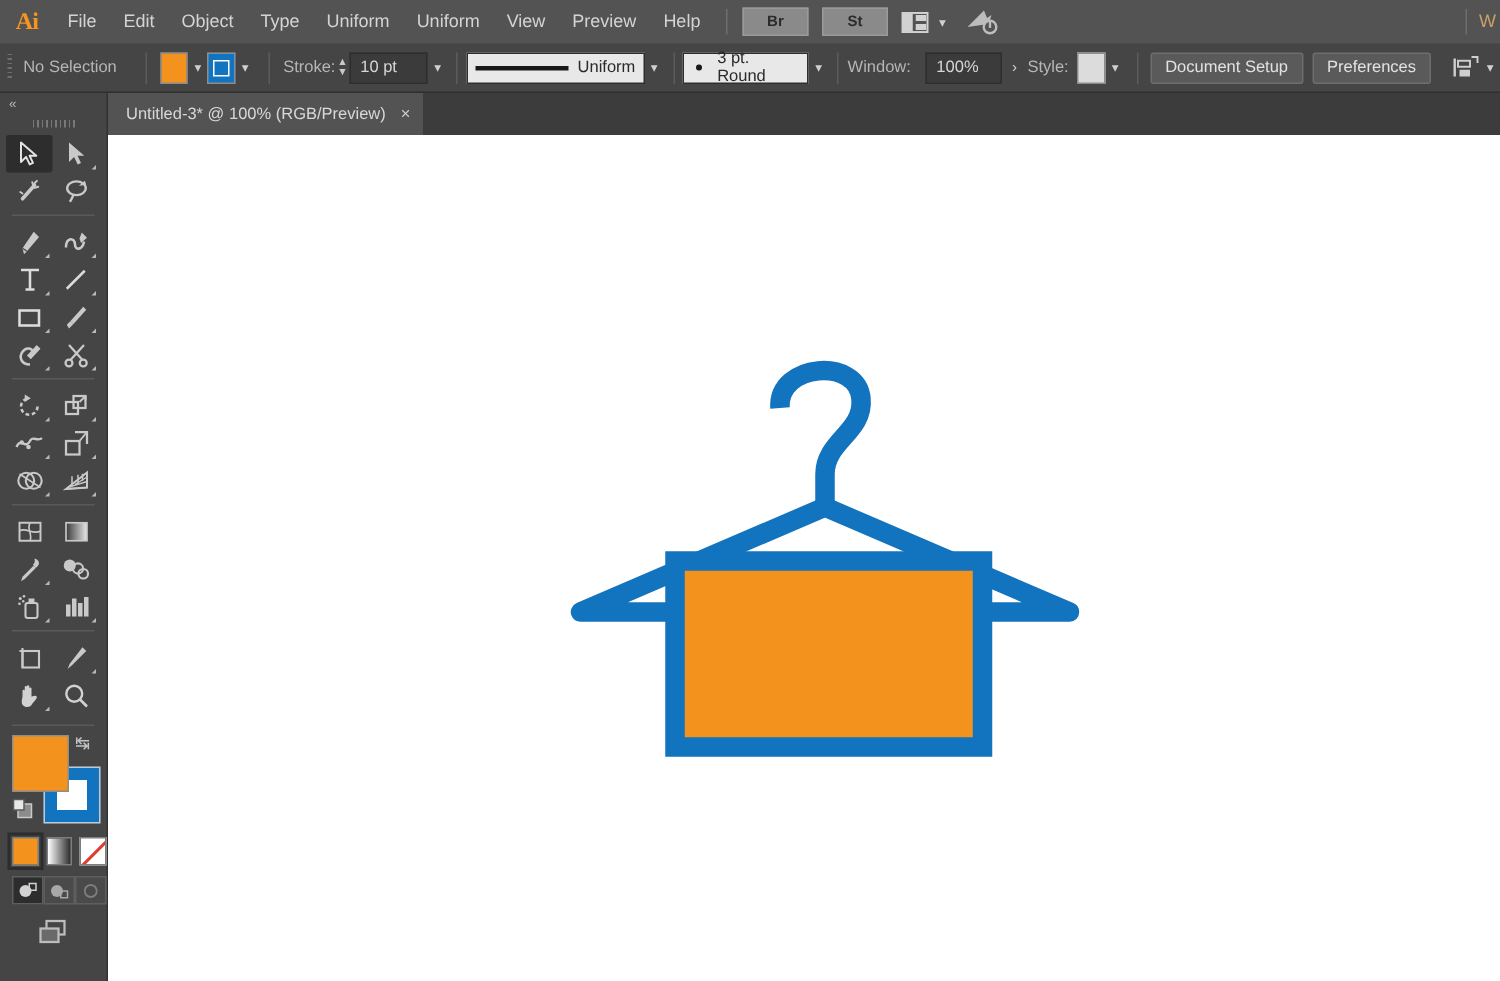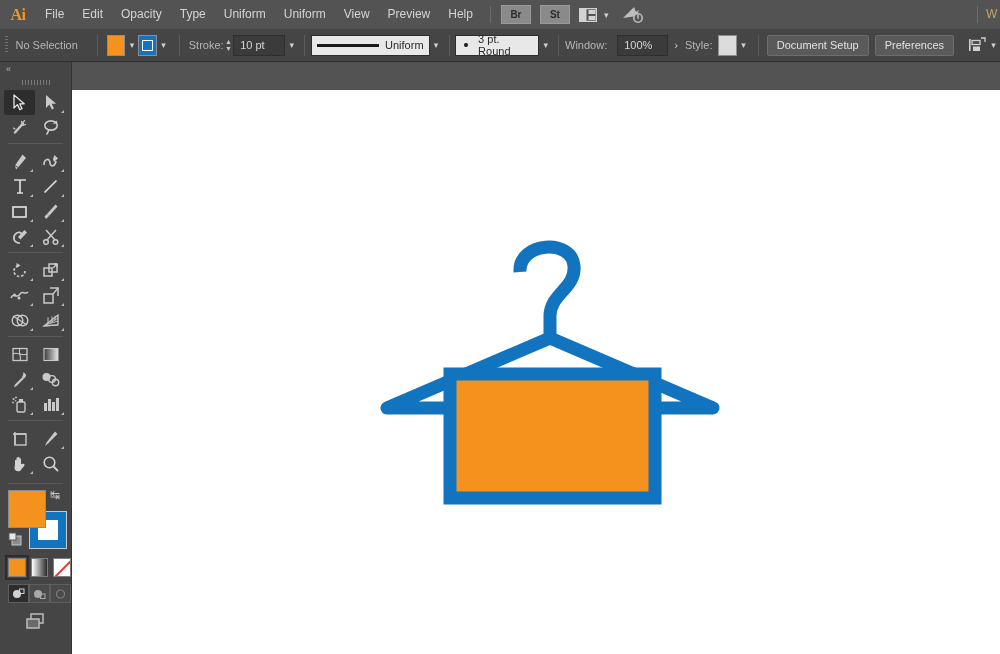--- a/index.html
+++ b/index.html
@@ -26,21 +26,21 @@
     letter-spacing: -0.5px;
   }
   .menu-item {
     padding: 0 9px; height: 29px; line-height: 29px;
     color: #d4d4d4; font-size: 12px; white-space: nowrap;
   }
   .mb-sep {
     width: 1px; height: 17px; background: #6e6e6e; margin: 0 10px 0 8px;
   }
   .mini-btn {
-    width: 30px; height: 19px; margin-right: 9px;
+    width: 44px; height: 19px; margin-right: 9px;
     background: #8a8a8a; border: 1px solid #9a9a9a;
     color: #2b2b2b; font-size: 10px; font-weight: bold;
     display: flex; align-items: center; justify-content: center;
   }
   .ws-icon { display: flex; align-items: center; margin-right: 2px; }
   .chev { color: #d0d0d0; font-size: 9px; margin-left: 5px; }
   .power-icon { margin-left: 14px; display: flex; align-items: center; }
   .ws-label {
     position: absolute; right: 0; top: 0; height: 29px; line-height: 29px;
     color: #c9a06a; font-size: 12px; padding-right: 2px; overflow: hidden;
@@ -179,21 +179,21 @@
 </head>
 <body>
 
 <div class="app">
 
   <div class="menubar">
     <div class="ai-logo">Ai</div>
 
     <div class="menu-item">File</div>
     <div class="menu-item">Edit</div>
-    <div class="menu-item">Opacity</div>
+    <div class="menu-item">Object</div>
     <div class="menu-item">Type</div>
     <div class="menu-item">Uniform</div>
     <div class="menu-item">Uniform</div>
     <div class="menu-item">View</div>
     <div class="menu-item">Preview</div>
     <div class="menu-item">Help</div>
 
     <div class="mb-sep"></div>
 
     <div class="mini-btn">Br</div>
@@ -282,20 +282,26 @@
       <svg width="19" height="16" viewBox="0 0 19 16">
         <rect x="1" y="2" width="1.6" height="12" fill="#cfcfcf"></rect>
         <rect x="4" y="3.5" width="8" height="4" fill="none" stroke="#cfcfcf" stroke-width="1.3"></rect>
         <path d="M5 9.5 L12 9.5 L12 14 L5 14 Z" fill="#cfcfcf"></path>
         <path d="M13 1 L17 1 L17 5" fill="none" stroke="#cfcfcf" stroke-width="1.3"></path>
       </svg>
     </div>
     <div class="dd-arrow">▾</div>
   </div>
 
+  <div class="tabbar">
+    <div class="doc-tab">
+      <span class="tab-title">Untitled-3* @ 100% (RGB/Preview)</span>
+      <span class="tab-close">×</span>
+    </div>
+  </div>
 
   <div class="toolbar">
     <div class="tb-collapse">«</div>
     <div class="tb-grip">
         <span class="tb-grip-i"></span>
       </div>
 
     <div class="tool-grid">
 
       <div class="tool active">

